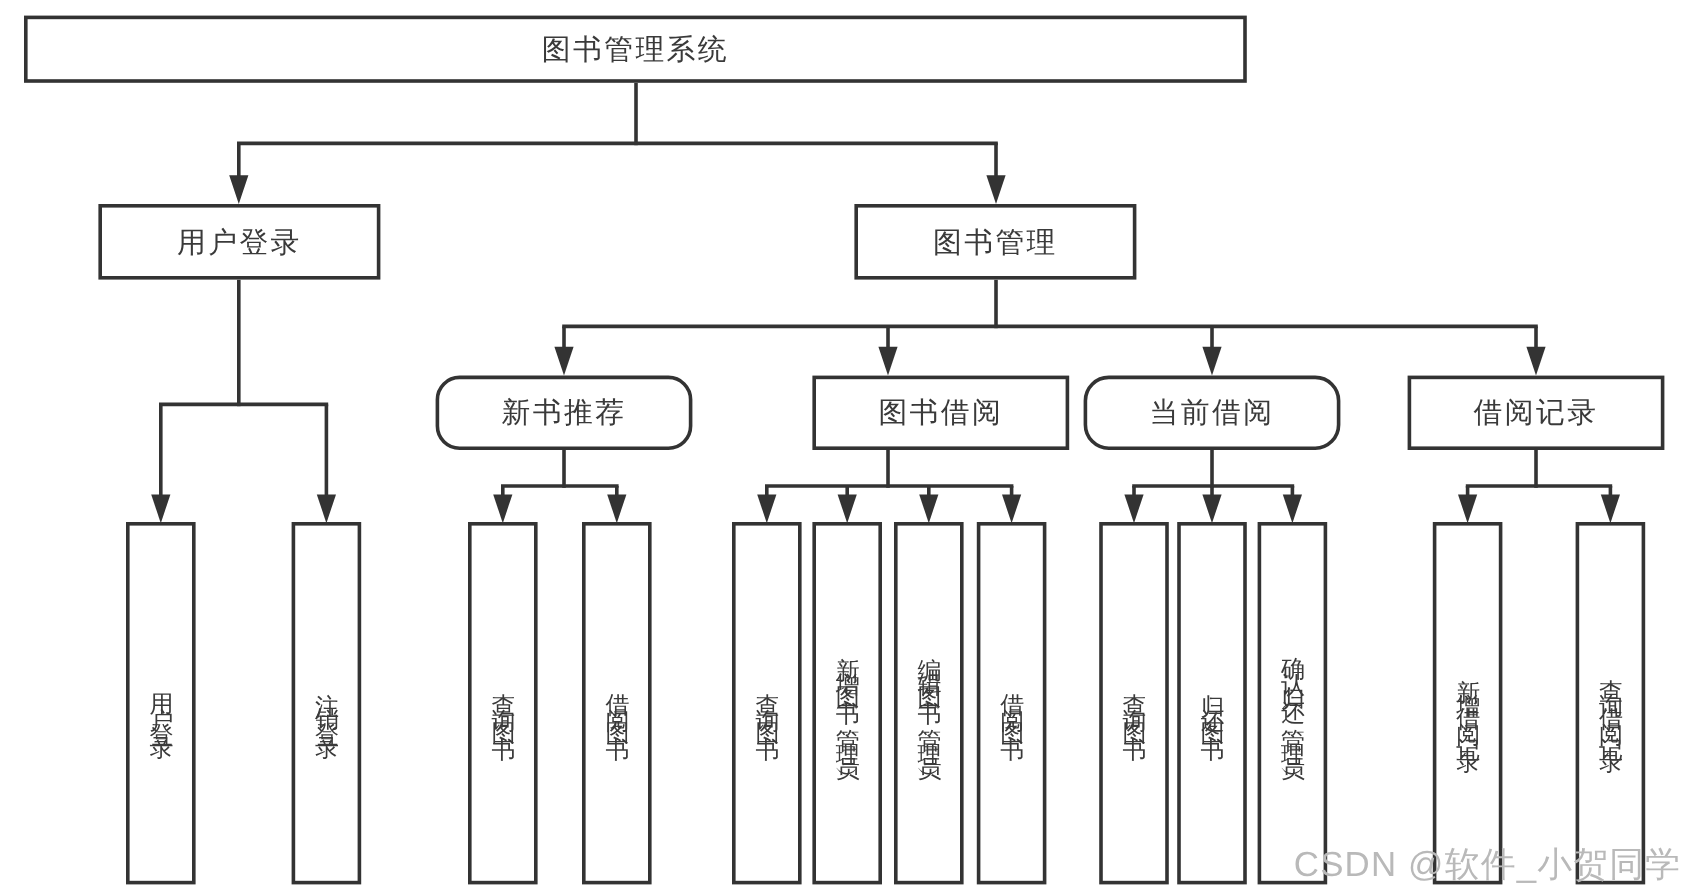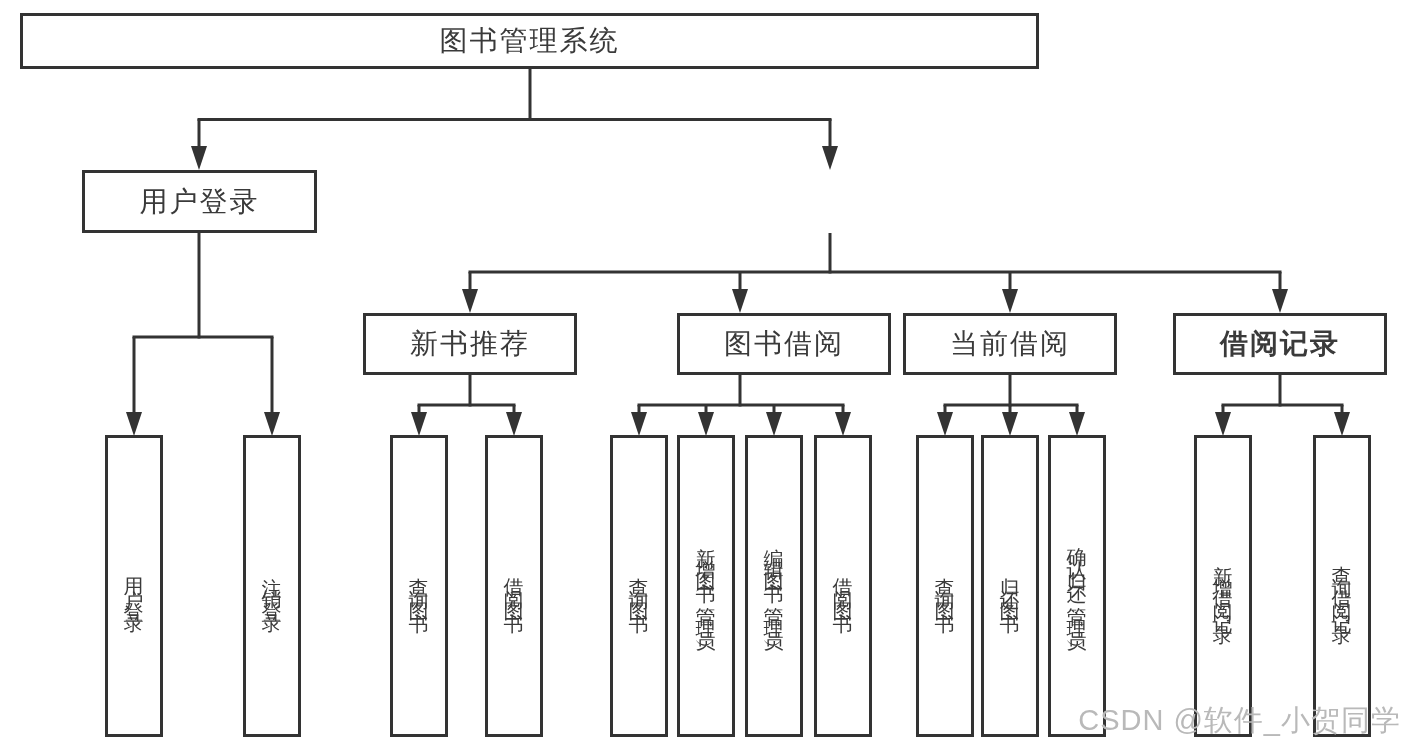--- a/index.html
+++ b/index.html
@@ -20,21 +20,21 @@
   }
   .wires{position:absolute;left:0;top:0;width:1405px;height:747px;}
   .wires .cline{stroke:var(--line);stroke-width:3;fill:none;}
   .wires .ahead{fill:var(--line);stroke:none;}
   .node{
     position:absolute;
     background:var(--box-bg);
     border:3px solid var(--line);
     color:var(--text);
     display:flex;align-items:center;justify-content:center;
-    font-size:28px;
+    font-size:24px;
     letter-spacing:2px;
     white-space:nowrap;
   }
   .leaf{
     position:absolute;
     background:var(--box-bg);
     border:3px solid var(--line);
     color:var(--text);
     display:flex;align-items:center;justify-content:center;
     width:58px;top:435px;height:302px;
@@ -119,25 +119,26 @@
     <path class="cline" d="M1221.5,405 H1343.5"></path>
     <path class="cline" d="M1223,405 V414"></path>
     <polygon class="ahead" points="1215,412 1231,412 1223,436"></polygon>
     <path class="cline" d="M1342,405 V414"></path>
     <polygon class="ahead" points="1334,412 1350,412 1342,436"></polygon>
   </svg>
 
   <div class="node" style="left:20px;top:13px;width:1019px;height:56px;">图书管理系统</div>
 
   <div class="node" style="left:82px;top:170px;width:235px;height:63px;">用户登录</div>
+  <div class="node" style="left:712px;top:170px;width:235px;height:63px;">图书管理</div>
 
-  <div class="node" style="left:363px;top:313px;width:214px;height:62px;">新书推荐</div>
+  <div class="node" style="left:363px;top:313px;width:214px;height:62px;border-radius:20px;">新书推荐</div>
   <div class="node" style="left:633px;top:313px;width:214px;height:62px;margin-left:44px;">图书借阅</div>
-  <div class="node" style="left:903px;top:313px;width:214px;height:62px;">当前借阅</div>
-  <div class="node" style="left:1173px;top:313px;width:214px;height:62px;font-weight:bold;">借阅记录</div>
+  <div class="node" style="left:903px;top:313px;width:214px;height:62px;border-radius:21px;">当前借阅</div>
+  <div class="node" style="left:1173px;top:313px;width:214px;height:62px;">借阅记录</div>
 
   <div class="leaf" style="left:105px;">
     <span class="vtext">用户登录</span>
   </div>
   <div class="leaf" style="left:243px;">
     <span class="vtext">注销登录</span>
   </div>
 
   <div class="leaf" style="left:390px;">
     <span class="vtext">查询图书</span>

